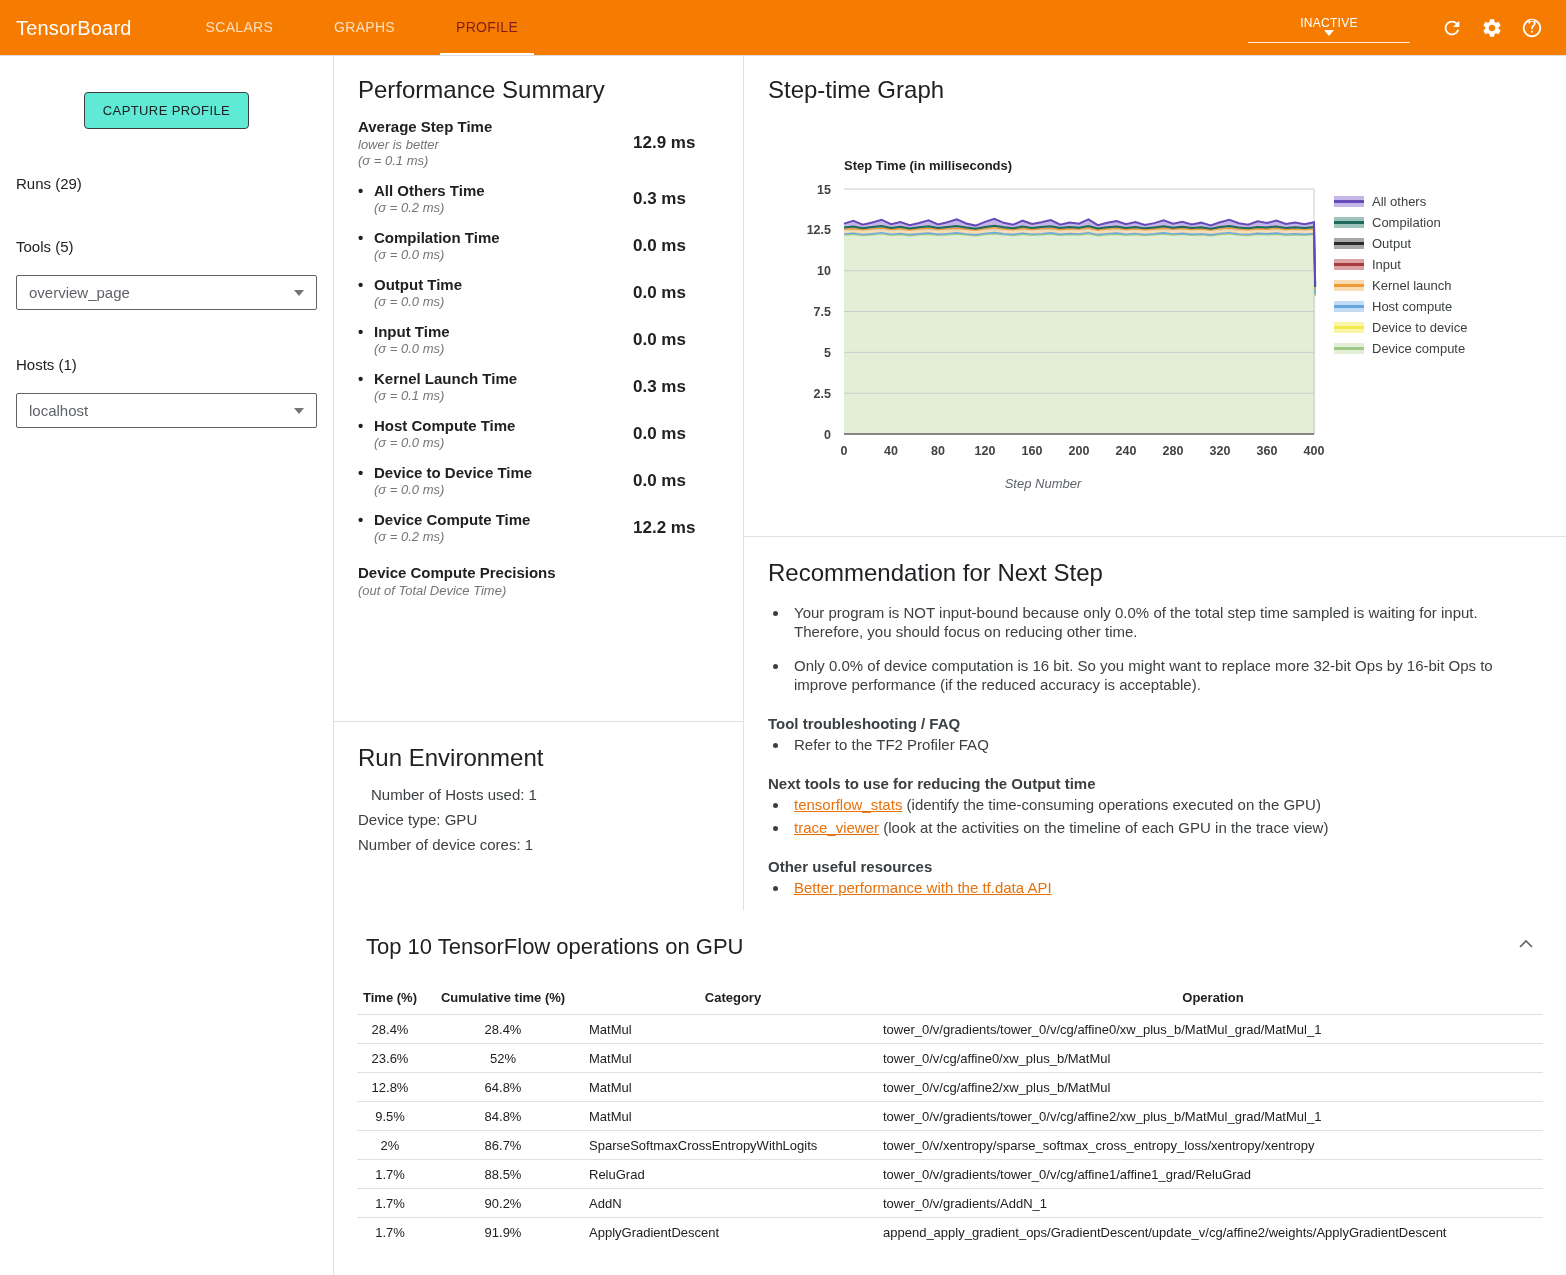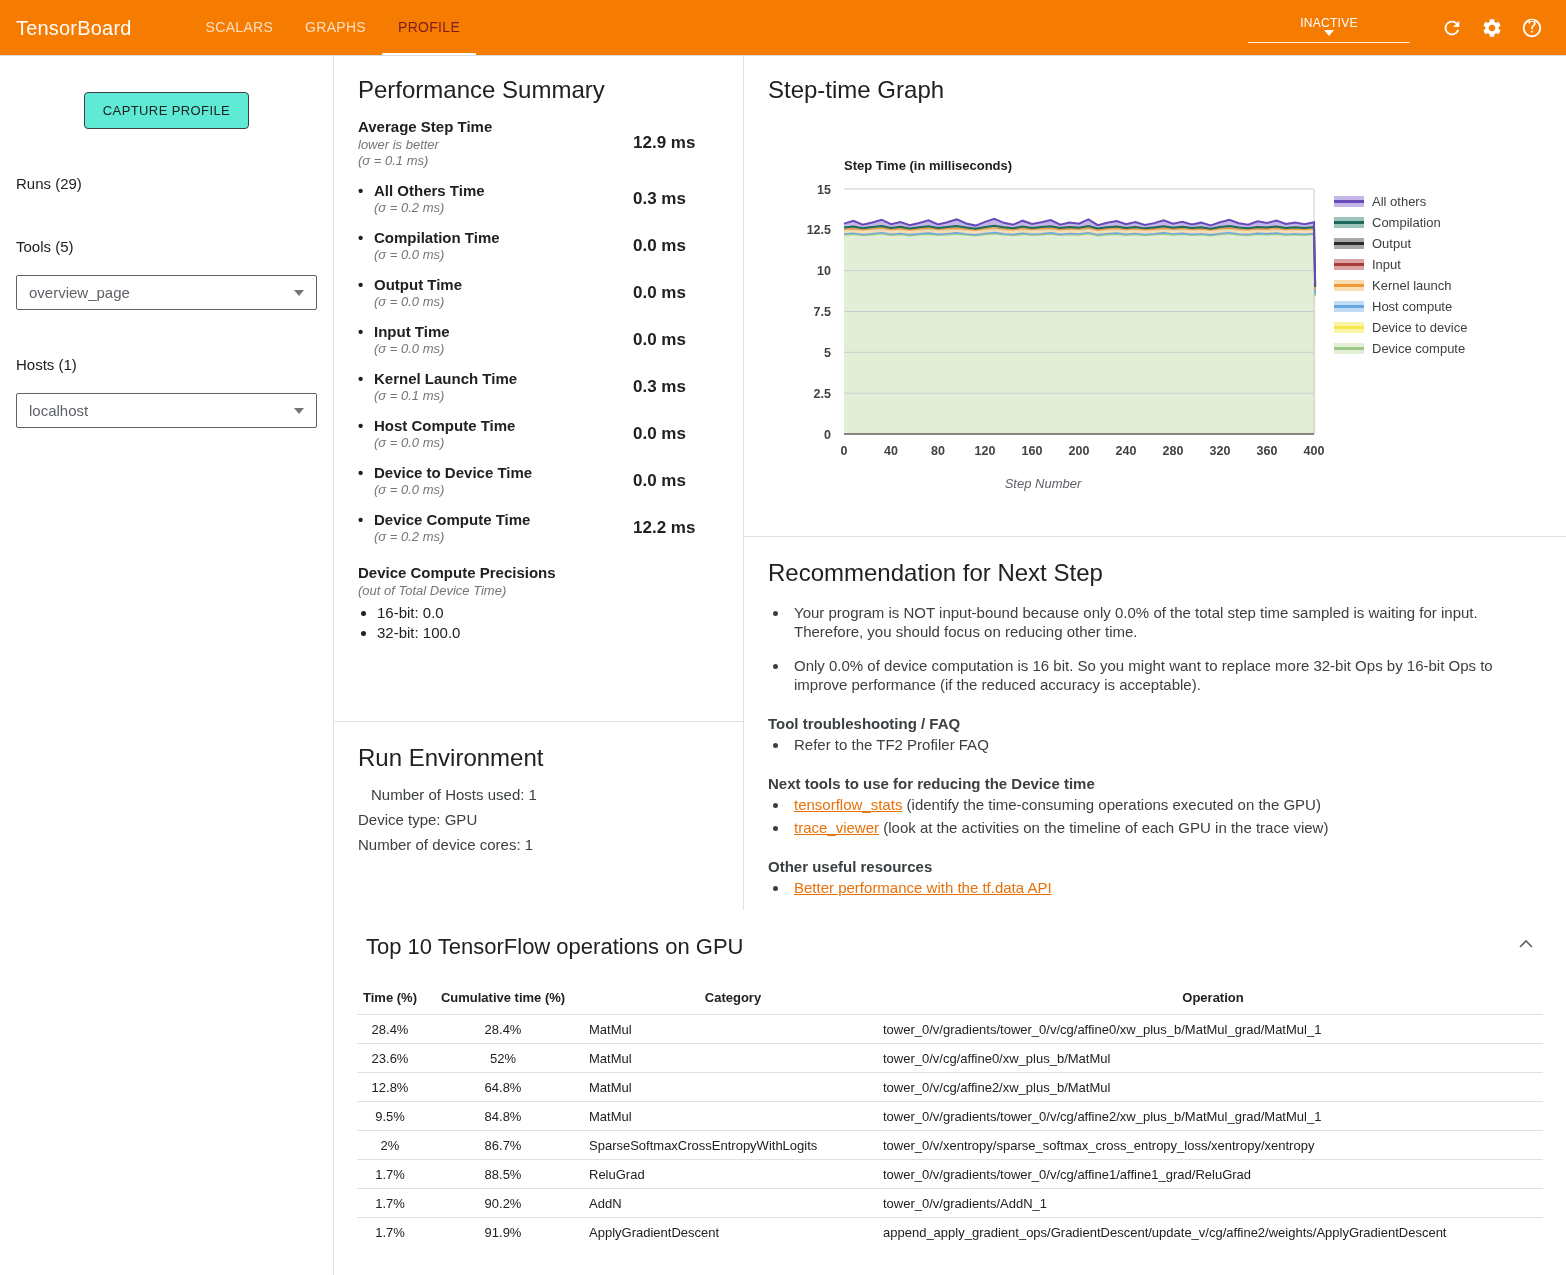--- a/index.html
+++ b/index.html
@@ -4,21 +4,21 @@
 <style>
   * { box-sizing: border-box; margin: 0; padding: 0; }
   html,body { width:1566px; height:1275px; overflow:hidden; }
   body {
     font-family: "Liberation Sans", "DejaVu Sans", sans-serif;
     background:#fff; color:#212121; display:flex; flex-direction:column;
   }
   
   .app-header{ height:56px; min-height:56px; background:#f57c00; display:flex; align-items:stretch; color:#fff; border-bottom:1px solid #dcdcdc;}
   .logo{ font-size:20px; font-weight:500; line-height:56px; margin-left:16px; margin-right:58px; letter-spacing:.2px;}
-  .tabs{ display:flex;}
+  .tabs{ display:flex;gap:29px;}
   .tab{ padding:0 16px; line-height:54px; font-size:14px; font-weight:500; letter-spacing:.3px; color:rgba(255,255,255,.75); cursor:pointer; border-bottom:2px solid transparent;}
   .tab.active{ color:#7f1d1d; border-bottom:2px solid #fff;}
   .header-right{ margin-left:auto; display:flex; align-items:center; padding-right:14px;}
   .status-select{ width:162px; display:flex; align-items:center; justify-content:flex-start; border-bottom:1px solid rgba(255,255,255,.85); padding:3px 2px 6px 2px; margin-right:22px; font-size:12px; letter-spacing:.3px; cursor:pointer;flex-direction:column;}
   .caret-down-white{ width:0;height:0;border-left:5px solid transparent;border-right:5px solid transparent;border-top:6px solid #fff;}
   .icon-btn{ width:40px; height:40px; display:flex; align-items:center; justify-content:center; cursor:pointer;}
   .icon-btn svg{ width:22px; height:22px; fill:#fff;}
   
   .page{ flex:1; display:flex; min-height:0;}
   .sidebar{ width:333px; min-width:333px; padding:20px 16px;}
@@ -199,24 +199,20 @@
                 <div class="m-left">
                   <div class="m-label"><span class="m-bullet">•</span><span>Device Compute Time</span></div>
                   <div class="m-sigma ind">(σ = 0.2 ms)</div>
                 </div>
                 <div class="m-value">12.2 ms</div>
               </div>
             </div>
           <div class="prec">
             <div class="prec-title">Device Compute Precisions</div>
             <div class="prec-note">(out of Total Device Time)</div>
-            <ul>
-                <li>16-bit: 0.0</li>
-                <li>32-bit: 100.0</li>
-              </ul>
           </div>
         </div>
         <div class="runenv">
           <div class="section-title">Run Environment</div>
           <div>
               <p>Number of Hosts used: 1</p>
               <p>Device type: GPU</p>
               <p>Number of device cores: 1</p>
             </div>
         </div>
@@ -325,21 +321,21 @@
           <div class="section-title">Recommendation for Next Step</div>
           <ul class="rec-list">
               <li>Your program is NOT input-bound because only 0.0% of the total step time sampled is waiting for input. Therefore, you should focus on reducing other time.</li>
               <li>Only 0.0% of device computation is 16 bit. So you might want to replace more 32-bit Ops by 16-bit Ops to improve performance (if the reduced accuracy is acceptable).</li>
             </ul>
           <div>
               <h4>Tool troubleshooting / FAQ</h4>
               <ul class="sec-list">
                 <li>Refer to the TF2 Profiler FAQ</li>
               </ul>
-              <h4>Next tools to use for reducing the Device time</h4>
+              <h4>Next tools to use for reducing the Output time</h4>
               <ul class="sec-list">
                 <li><a class="link">tensorflow_stats</a> (identify the time-consuming operations executed on the GPU)</li>
                 <li><a class="link">trace_viewer</a> (look at the activities on the timeline of each GPU in the trace view)</li>
               </ul>
               <h4>Other useful resources</h4>
               <ul class="sec-list">
                 <li><a class="link">Better performance with the tf.data API</a></li>
               </ul>
             </div>
         </div>

